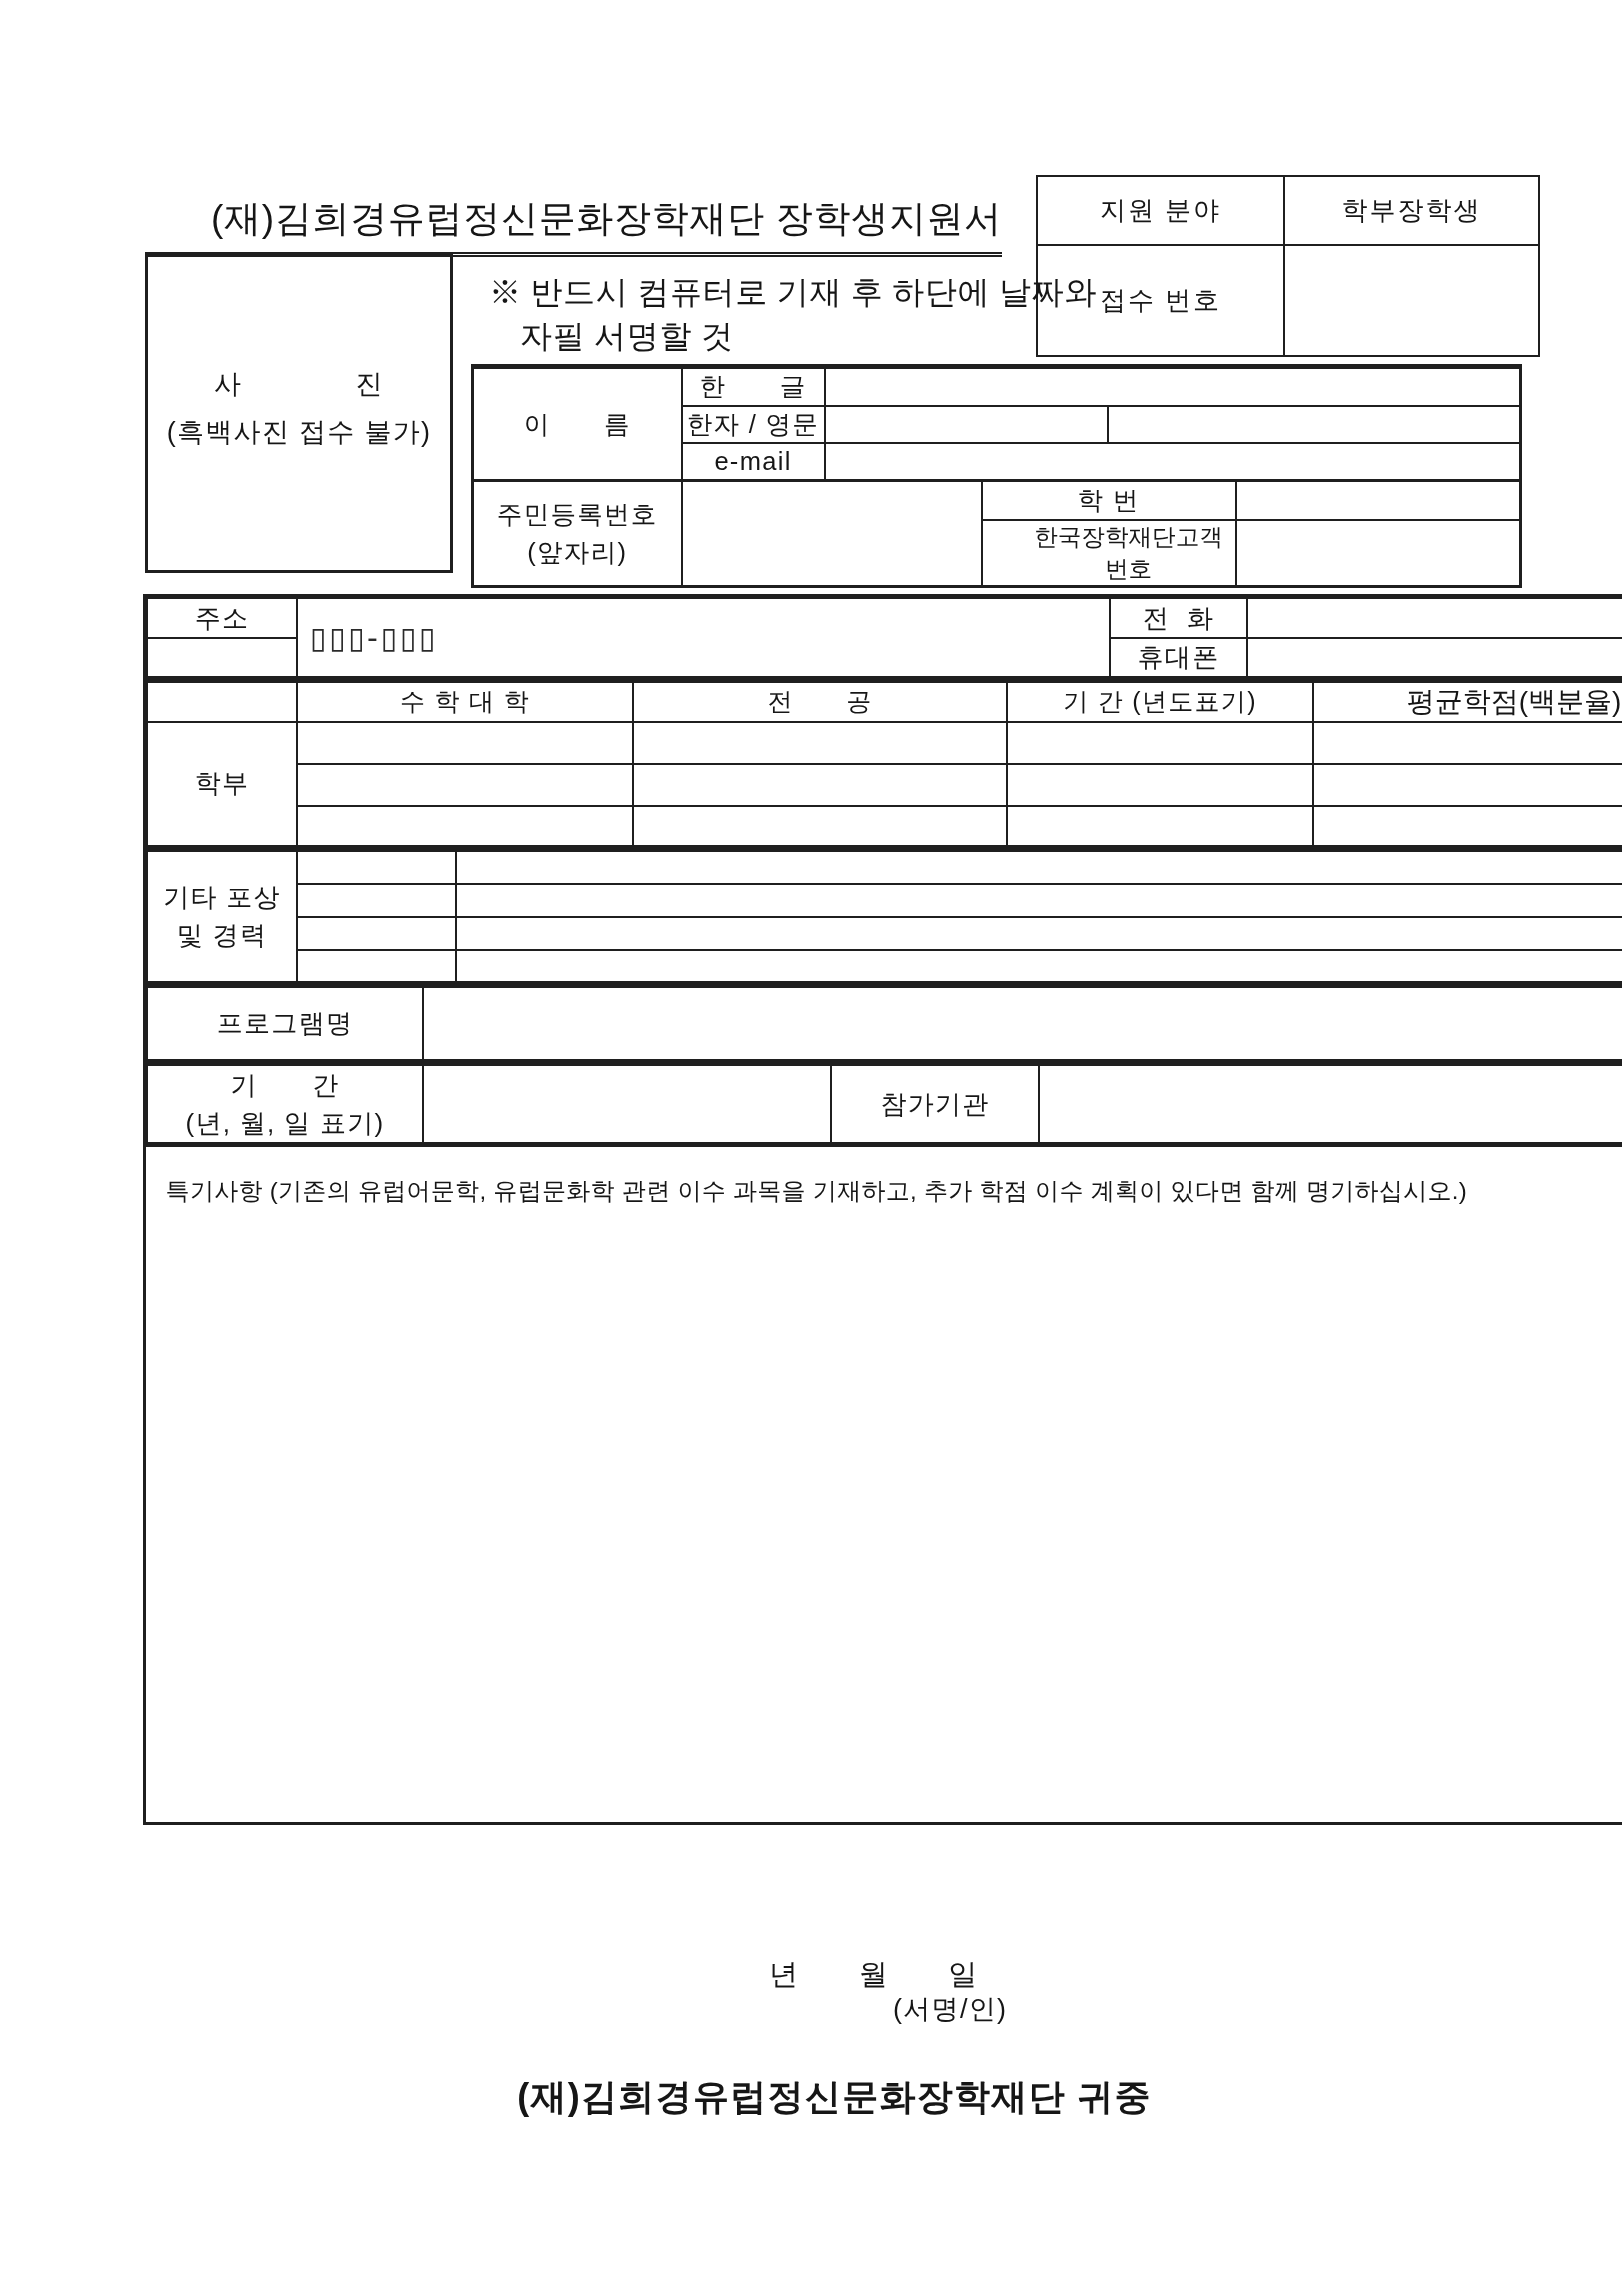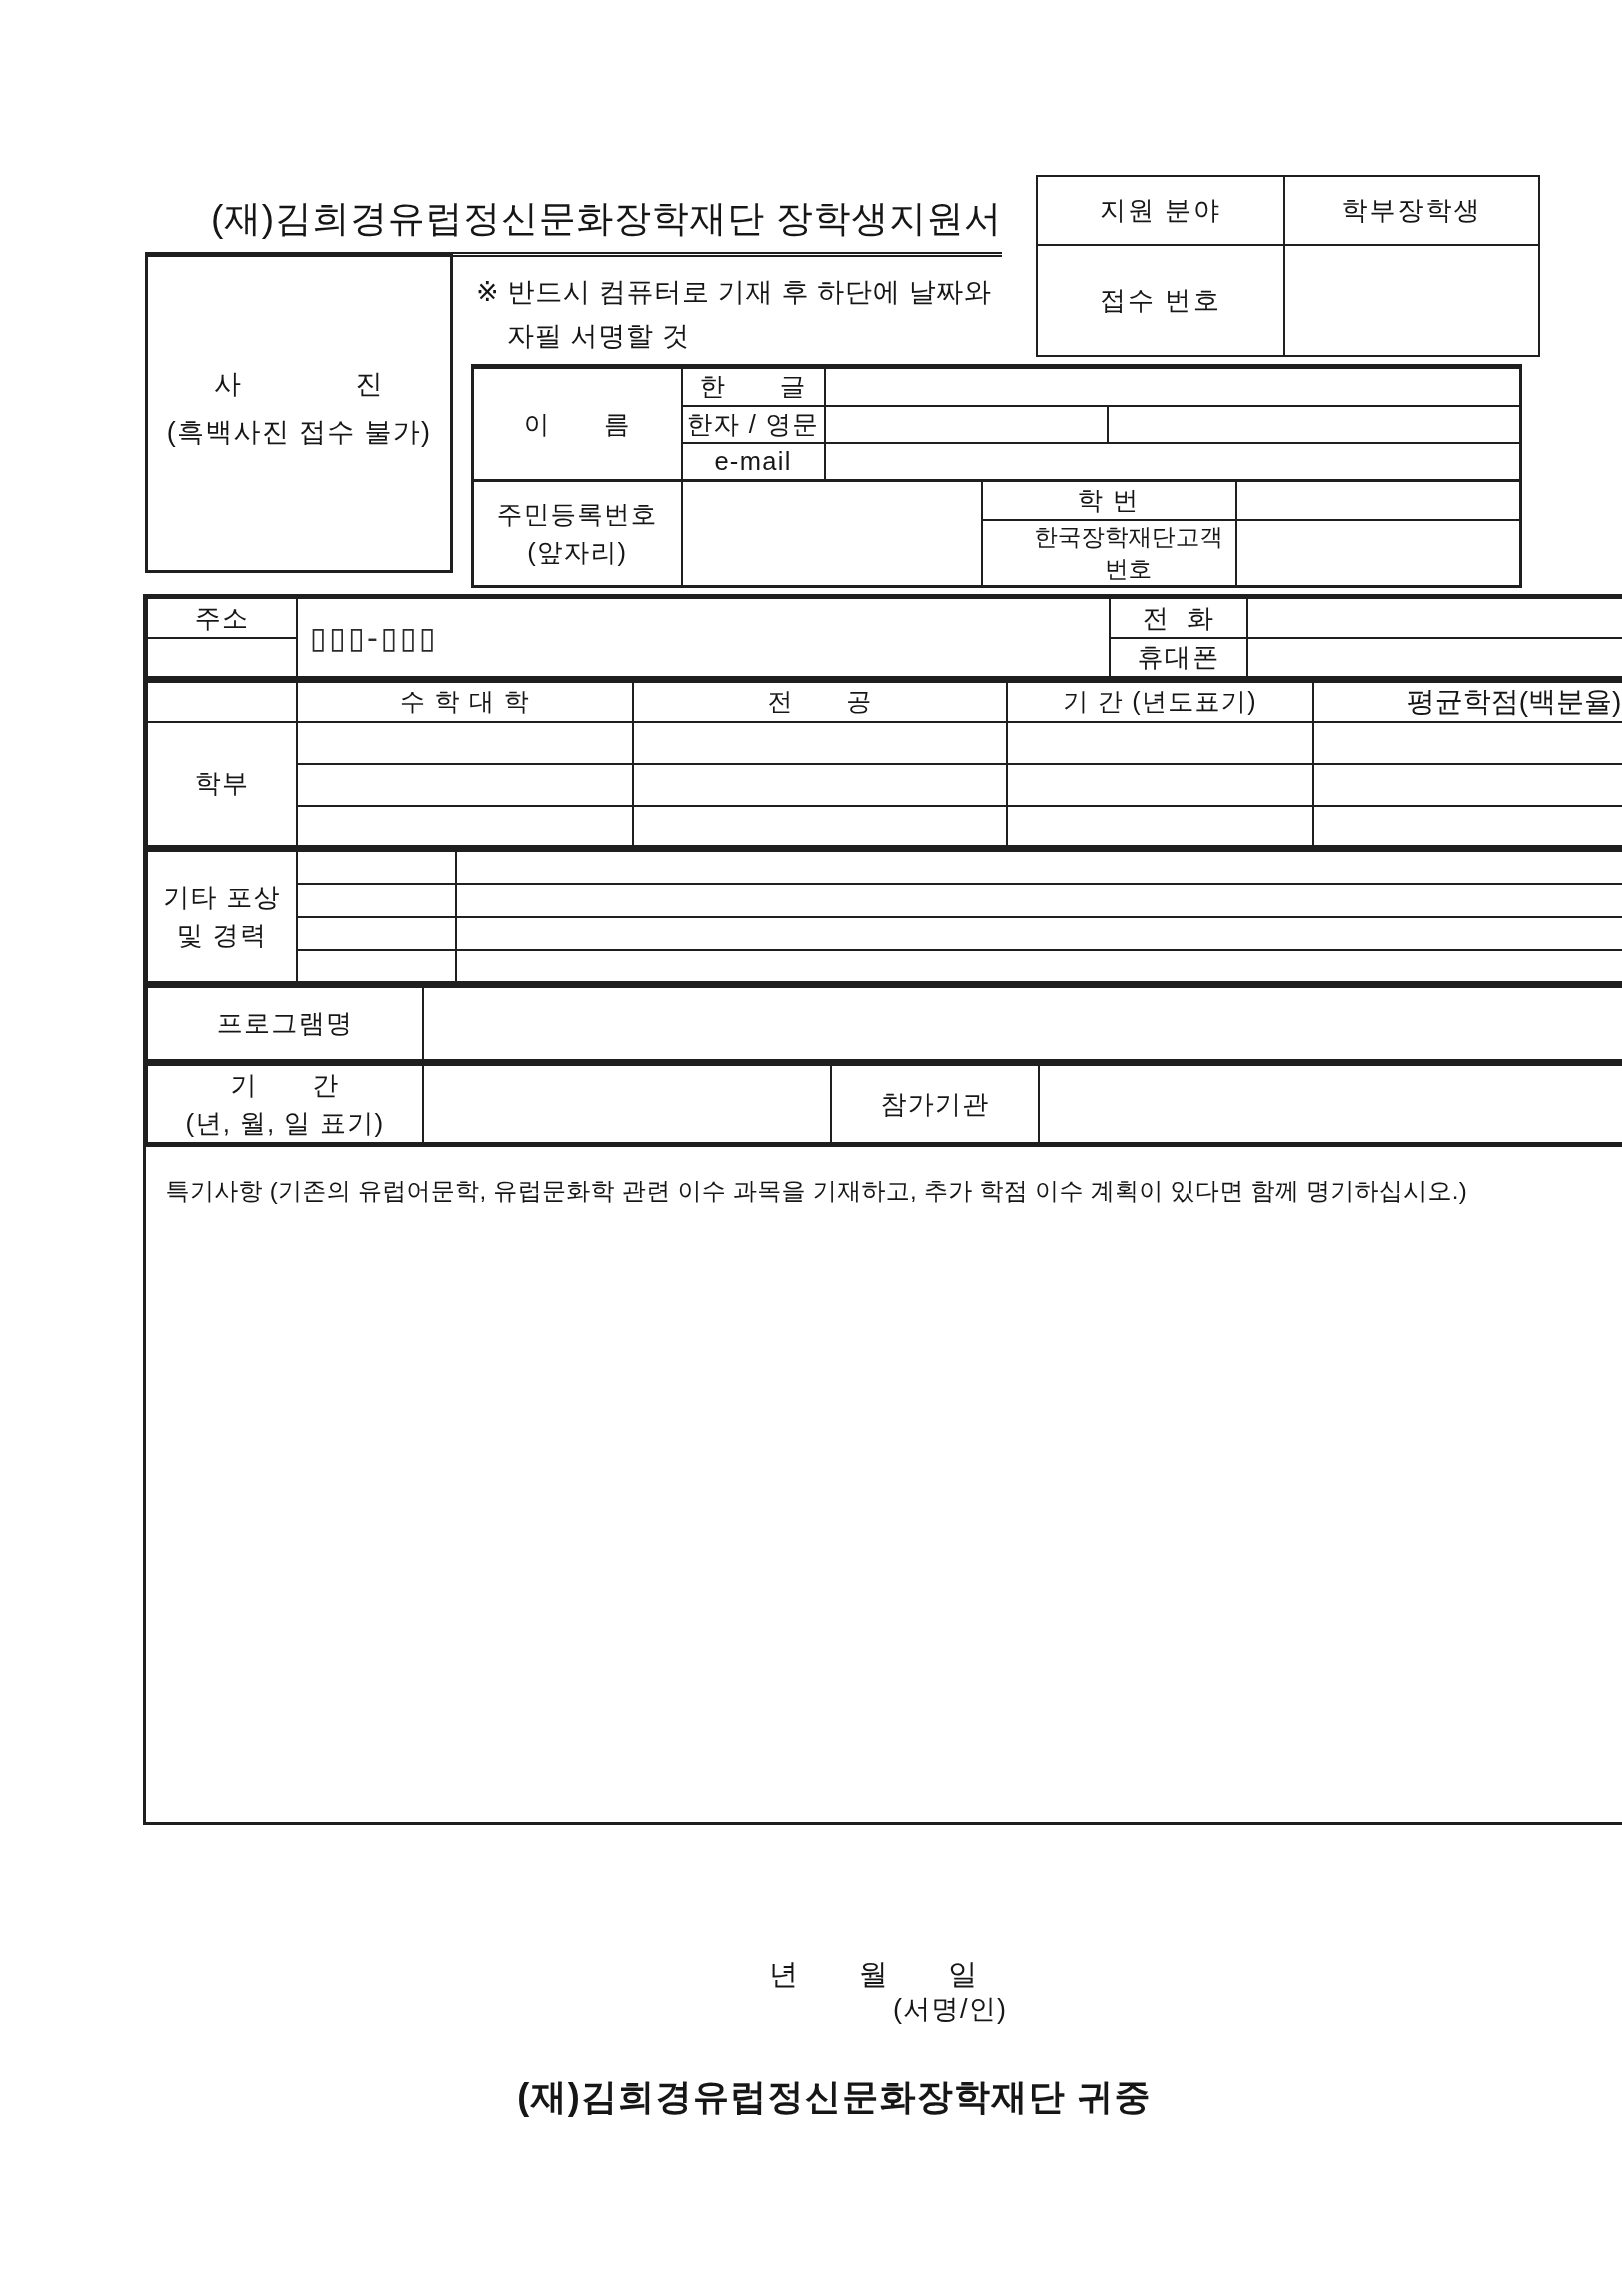--- a/index.html
+++ b/index.html
@@ -46,22 +46,22 @@
     position:absolute;left:145px;top:252px;width:308px;height:321px;
     border:3.3px solid #1f1f1f;border-top-width:5.9px;
     box-sizing:border-box;
     text-align:center;
     padding-top:103px;
     font-size:27px;line-height:48px;letter-spacing:1.3px;
   }
 
   
   .note{
-    position:absolute;left:476px;top:270px;
-    font-size:27px;line-height:44px;letter-spacing:0.7px;
+    position:absolute;left:489px;top:270px;
+    font-size:32px;line-height:44px;letter-spacing:0.7px;font-family:Liberation Serif, serif;
   }
   .note .note2{margin-left:31px;}
 
   
   .name-table{
     position:absolute;left:471px;top:364px;width:1048px;
     border:3.3px solid #1f1f1f;border-top-width:5.2px;
   }
   .name-table td{font-size:25.5px;}
   .name-table .small{font-size:23.6px;letter-spacing:0;padding-left:40px;}

